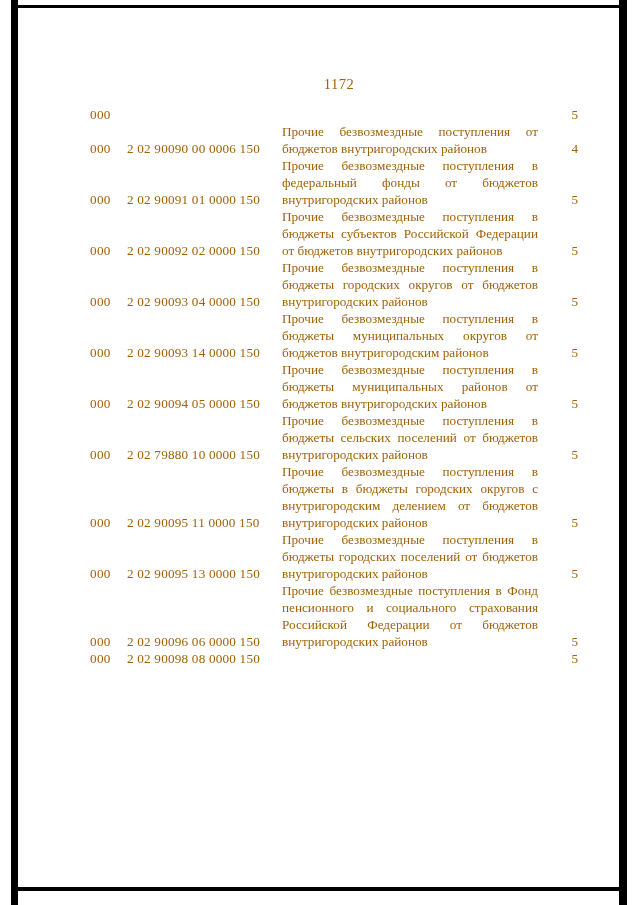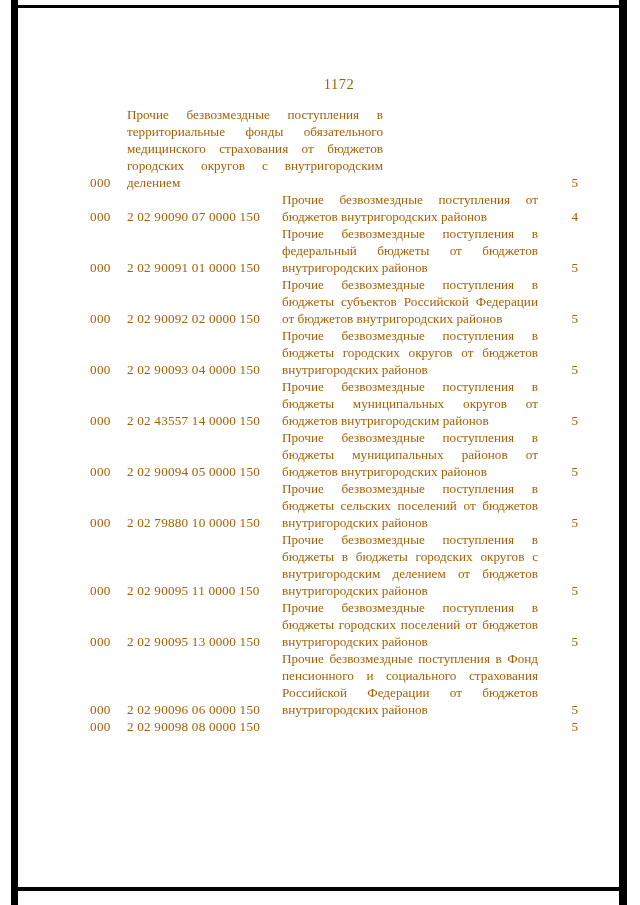--- a/index.html
+++ b/index.html
@@ -96,55 +96,54 @@
   <div class="bar-right"></div>
   <div class="line-top"></div>
   <div class="line-bottom"></div>
 
   <div class="content">
     <div class="page-number">1172</div>
 
     <div class="rows">
   <div class="row">
     <div class="cell-admin">000</div>
-    <div class="cell-name">Прочие безвозмездные поступления в территориальные фонды обязательного медицинского страхования от бюджетов городских округов с внутригородским делением</div>
     <div class="cell-value">5</div>
   </div>
 
   <div class="row">
     <div class="cell-admin">000</div>
-    <div class="cell-code">2 02 90090 07 0000 150</div>
+    <div class="cell-code">2 02 90090 00 0006 150</div>
     <div class="cell-name">Прочие безвозмездные поступления от бюджетов внутригородских районов</div>
     <div class="cell-value">4</div>
   </div>
 
   <div class="row">
     <div class="cell-admin">000</div>
     <div class="cell-code">2 02 90091 01 0000 150</div>
-    <div class="cell-name">Прочие безвозмездные поступления в федеральный бюджеты от бюджетов внутригородских районов</div>
+    <div class="cell-name">Прочие безвозмездные поступления в федеральный фонды от бюджетов внутригородских районов</div>
     <div class="cell-value">5</div>
   </div>
 
   <div class="row">
     <div class="cell-admin">000</div>
     <div class="cell-code">2 02 90092 02 0000 150</div>
     <div class="cell-name">Прочие безвозмездные поступления в бюджеты субъектов Российской Федерации от бюджетов внутригородских районов</div>
     <div class="cell-value">5</div>
   </div>
 
   <div class="row">
     <div class="cell-admin">000</div>
     <div class="cell-code">2 02 90093 04 0000 150</div>
     <div class="cell-name">Прочие безвозмездные поступления в бюджеты городских округов от бюджетов внутригородских районов</div>
     <div class="cell-value">5</div>
   </div>
 
   <div class="row">
     <div class="cell-admin">000</div>
-    <div class="cell-code">2 02 43557 14 0000 150</div>
+    <div class="cell-code">2 02 90093 14 0000 150</div>
     <div class="cell-name">Прочие безвозмездные поступления в бюджеты муниципальных округов от бюджетов внутригородским районов</div>
     <div class="cell-value">5</div>
   </div>
 
   <div class="row">
     <div class="cell-admin">000</div>
     <div class="cell-code">2 02 90094 05 0000 150</div>
     <div class="cell-name">Прочие безвозмездные поступления в бюджеты муниципальных районов от бюджетов внутригородских районов</div>
     <div class="cell-value">5</div>
   </div>

